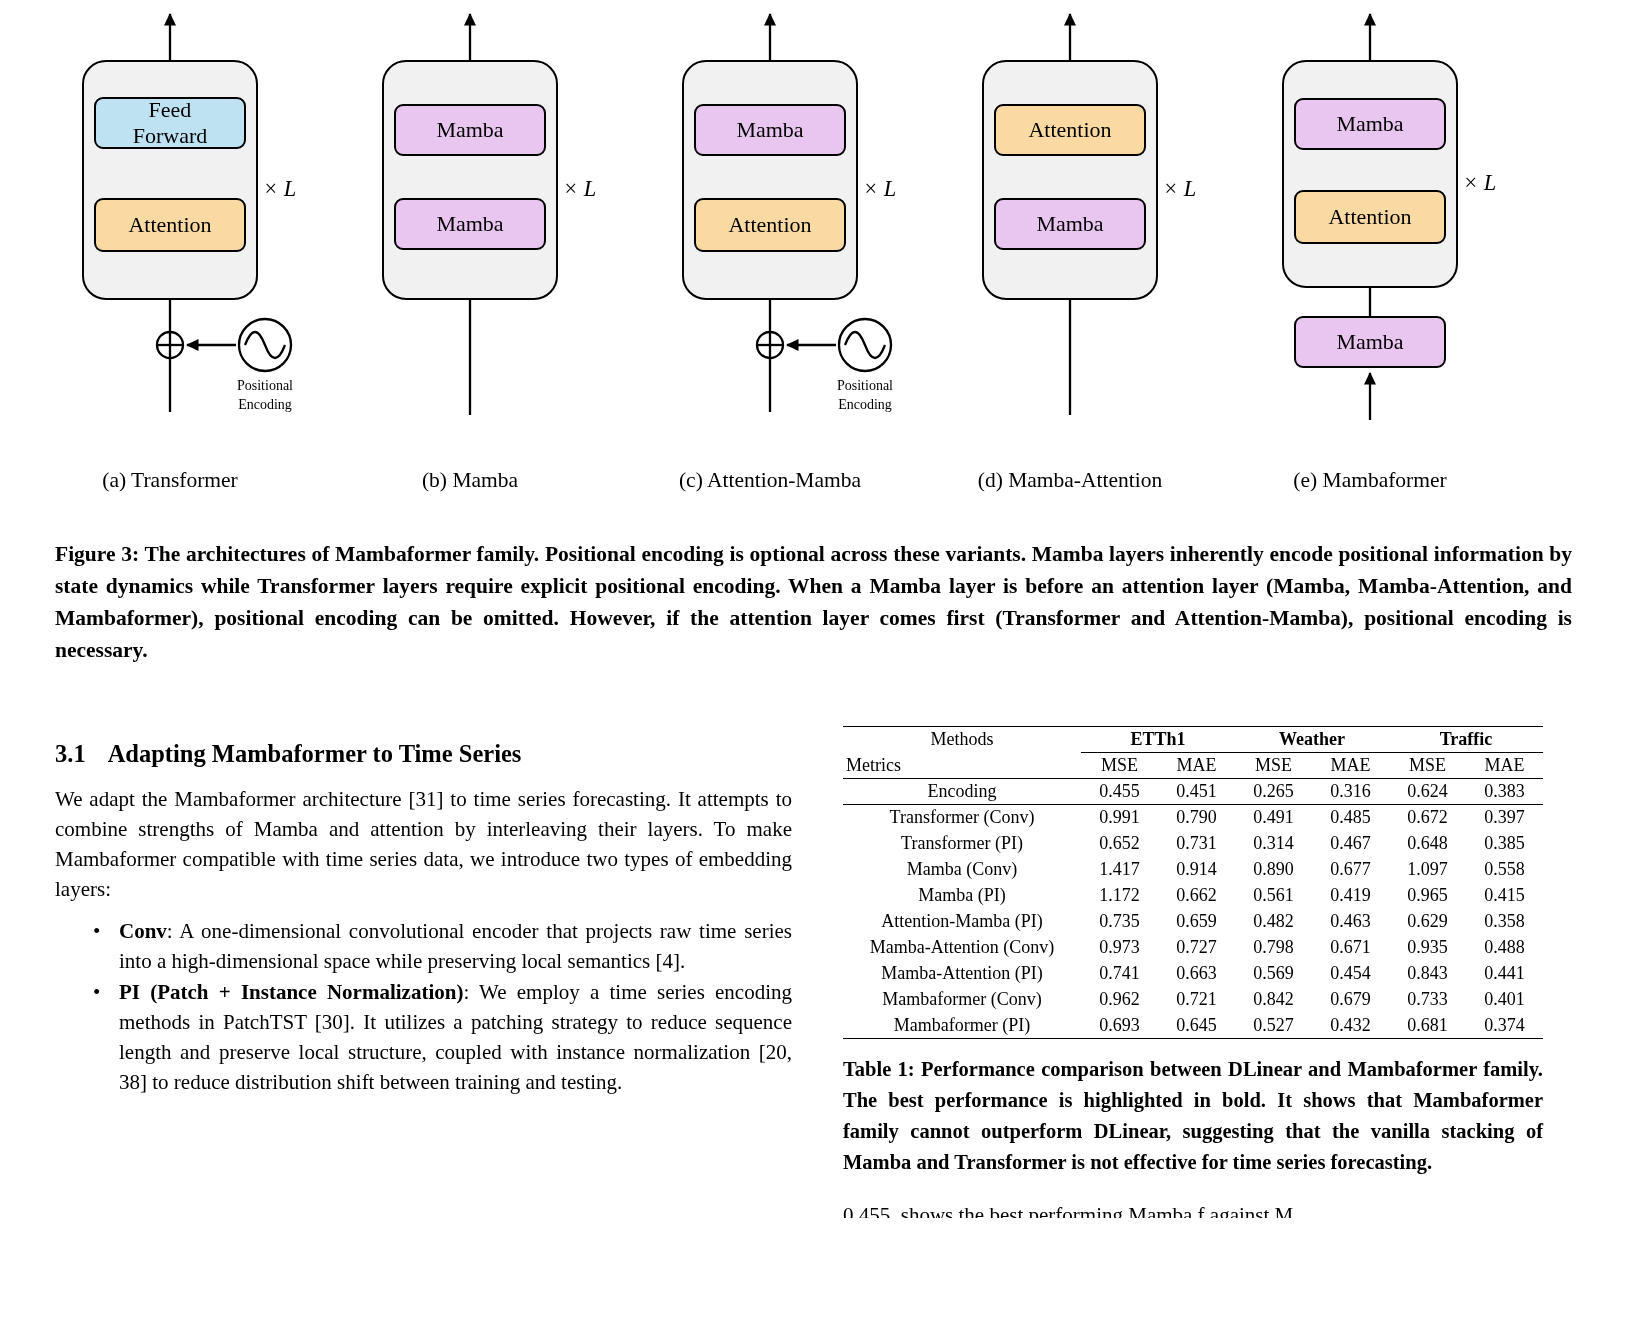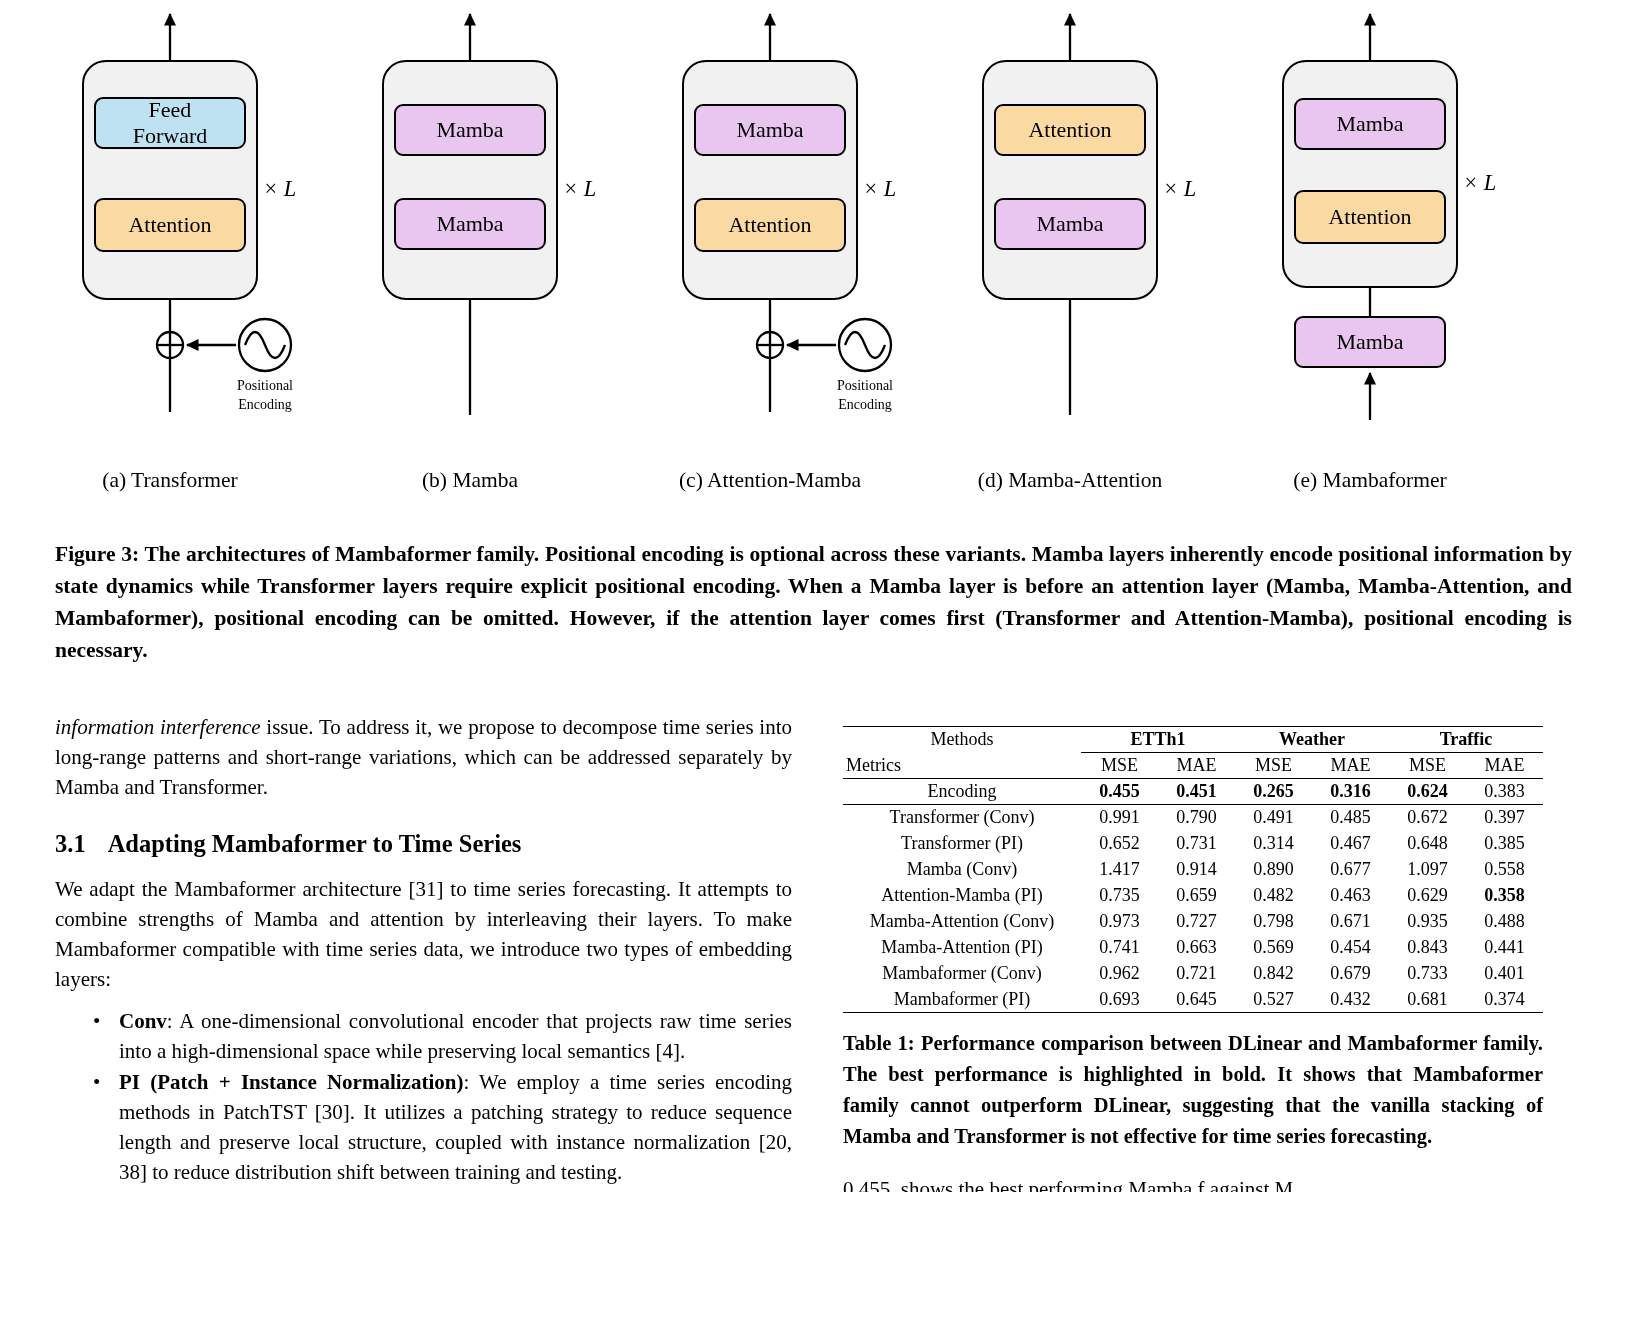--- a/index.html
+++ b/index.html
@@ -69,21 +69,21 @@
   .bullet .dot { width: 26px; margin-left: 38px; flex: 0 0 26px; font-size: 21px; }
   .bullet .btxt { flex: 1; text-align: justify; }
 
   
   .tbl-wrap { margin-top: 14px; }
   table.paper-table { border-collapse: collapse; width: 700px; font-size: 18px; }
   table.paper-table th, table.paper-table td {
     padding: 2px 3px; font-weight: normal; height: 26px; vertical-align: middle;
   }
   table.paper-table td.num { text-align: center; width: 77px; }
-  table.paper-table td.best { font-weight: bold; }
+  table.paper-table td.best { font-weight: normal; }
   thead tr.grp-row th { border-top: 1.7px solid #000; }
   thead th.methods-h, tbody td:first-child { text-align: center; }
   thead th.grp { font-weight: bold; text-align: center; border-bottom: 1.1px solid #000; }
   thead tr.metric-row th { text-align: center; border-bottom: 1.1px solid #000; }
   thead tr.metric-row th.metrics-h { text-align: left; }
   tbody tr:first-child td { border-bottom: 1.1px solid #000; }
   tbody tr:last-child td { border-bottom: 1.7px solid #000; }
 
   .tbl-caption {
     margin-top: 15px; width: 700px;
@@ -220,21 +220,20 @@
     <div class="subcap">(e) Mambaformer</div>
   </div>
 
 </div>
 
 <div class="fig-caption">Figure 3: The architectures of Mambaformer family. Positional encoding is optional across these variants. Mamba layers inherently encode positional information by state dynamics while Transformer layers require explicit positional encoding. When a Mamba layer is before an attention layer (Mamba, Mamba-Attention, and Mambaformer), positional encoding can be omitted. However, if the attention layer comes first (Transformer and Attention-Mamba), positional encoding is necessary.</div>
 
 <div class="cols">
 
   <div class="col-left">
-    <p><span class="lead-italic">information interference</span><span> issue. To address it, we propose to decompose time series into long-range patterns and short-range variations, which can be addressed separately by Mamba and Transformer.</span></p>
     <div class="sec-heading"><span class="sec-num">3.1</span><span>Adapting Mambaformer to Time Series</span></div>
     <p class="para2">We adapt the Mambaformer architecture [31] to time series forecasting. It attempts to combine strengths of Mamba and attention by interleaving their layers. To make Mambaformer compatible with time series data, we introduce two types of embedding layers:</p>
     <div class="bullets">
       <div class="bullet">
         <span class="dot">•</span>
         <span class="btxt"><span class="lead-bold">Conv</span><span>: A one-dimensional convolutional encoder that projects raw time series into a high-dimensional space while preserving local semantics [4].</span></span>
       </div>
       <div class="bullet">
         <span class="dot">•</span>
         <span class="btxt"><span class="lead-bold">PI (Patch + Instance Normalization)</span><span>: We employ a time series encoding methods in PatchTST [30]. It utilizes a patching strategy to reduce sequence length and preserve local structure, coupled with instance normalization [20, 38] to reduce distribution shift between training and testing.</span></span>
@@ -293,20 +292,29 @@
             <tr>
               <td>Mamba (Conv)</td>
               <td class="num">1.417</td>
               <td class="num">0.914</td>
               <td class="num">0.890</td>
               <td class="num">0.677</td>
               <td class="num">1.097</td>
               <td class="num">0.558</td>
             </tr>
             <tr>
+              <td>Mamba (PI)</td>
+              <td class="num">1.172</td>
+              <td class="num">0.662</td>
+              <td class="num">0.561</td>
+              <td class="num">0.419</td>
+              <td class="num">0.965</td>
+              <td class="num">0.415</td>
+            </tr>
+            <tr>
               <td>Attention-Mamba (PI)</td>
               <td class="num">0.735</td>
               <td class="num">0.659</td>
               <td class="num">0.482</td>
               <td class="num">0.463</td>
               <td class="num">0.629</td>
               <td class="num best">0.358</td>
             </tr>
             <tr>
               <td>Mamba-Attention (Conv)</td>

